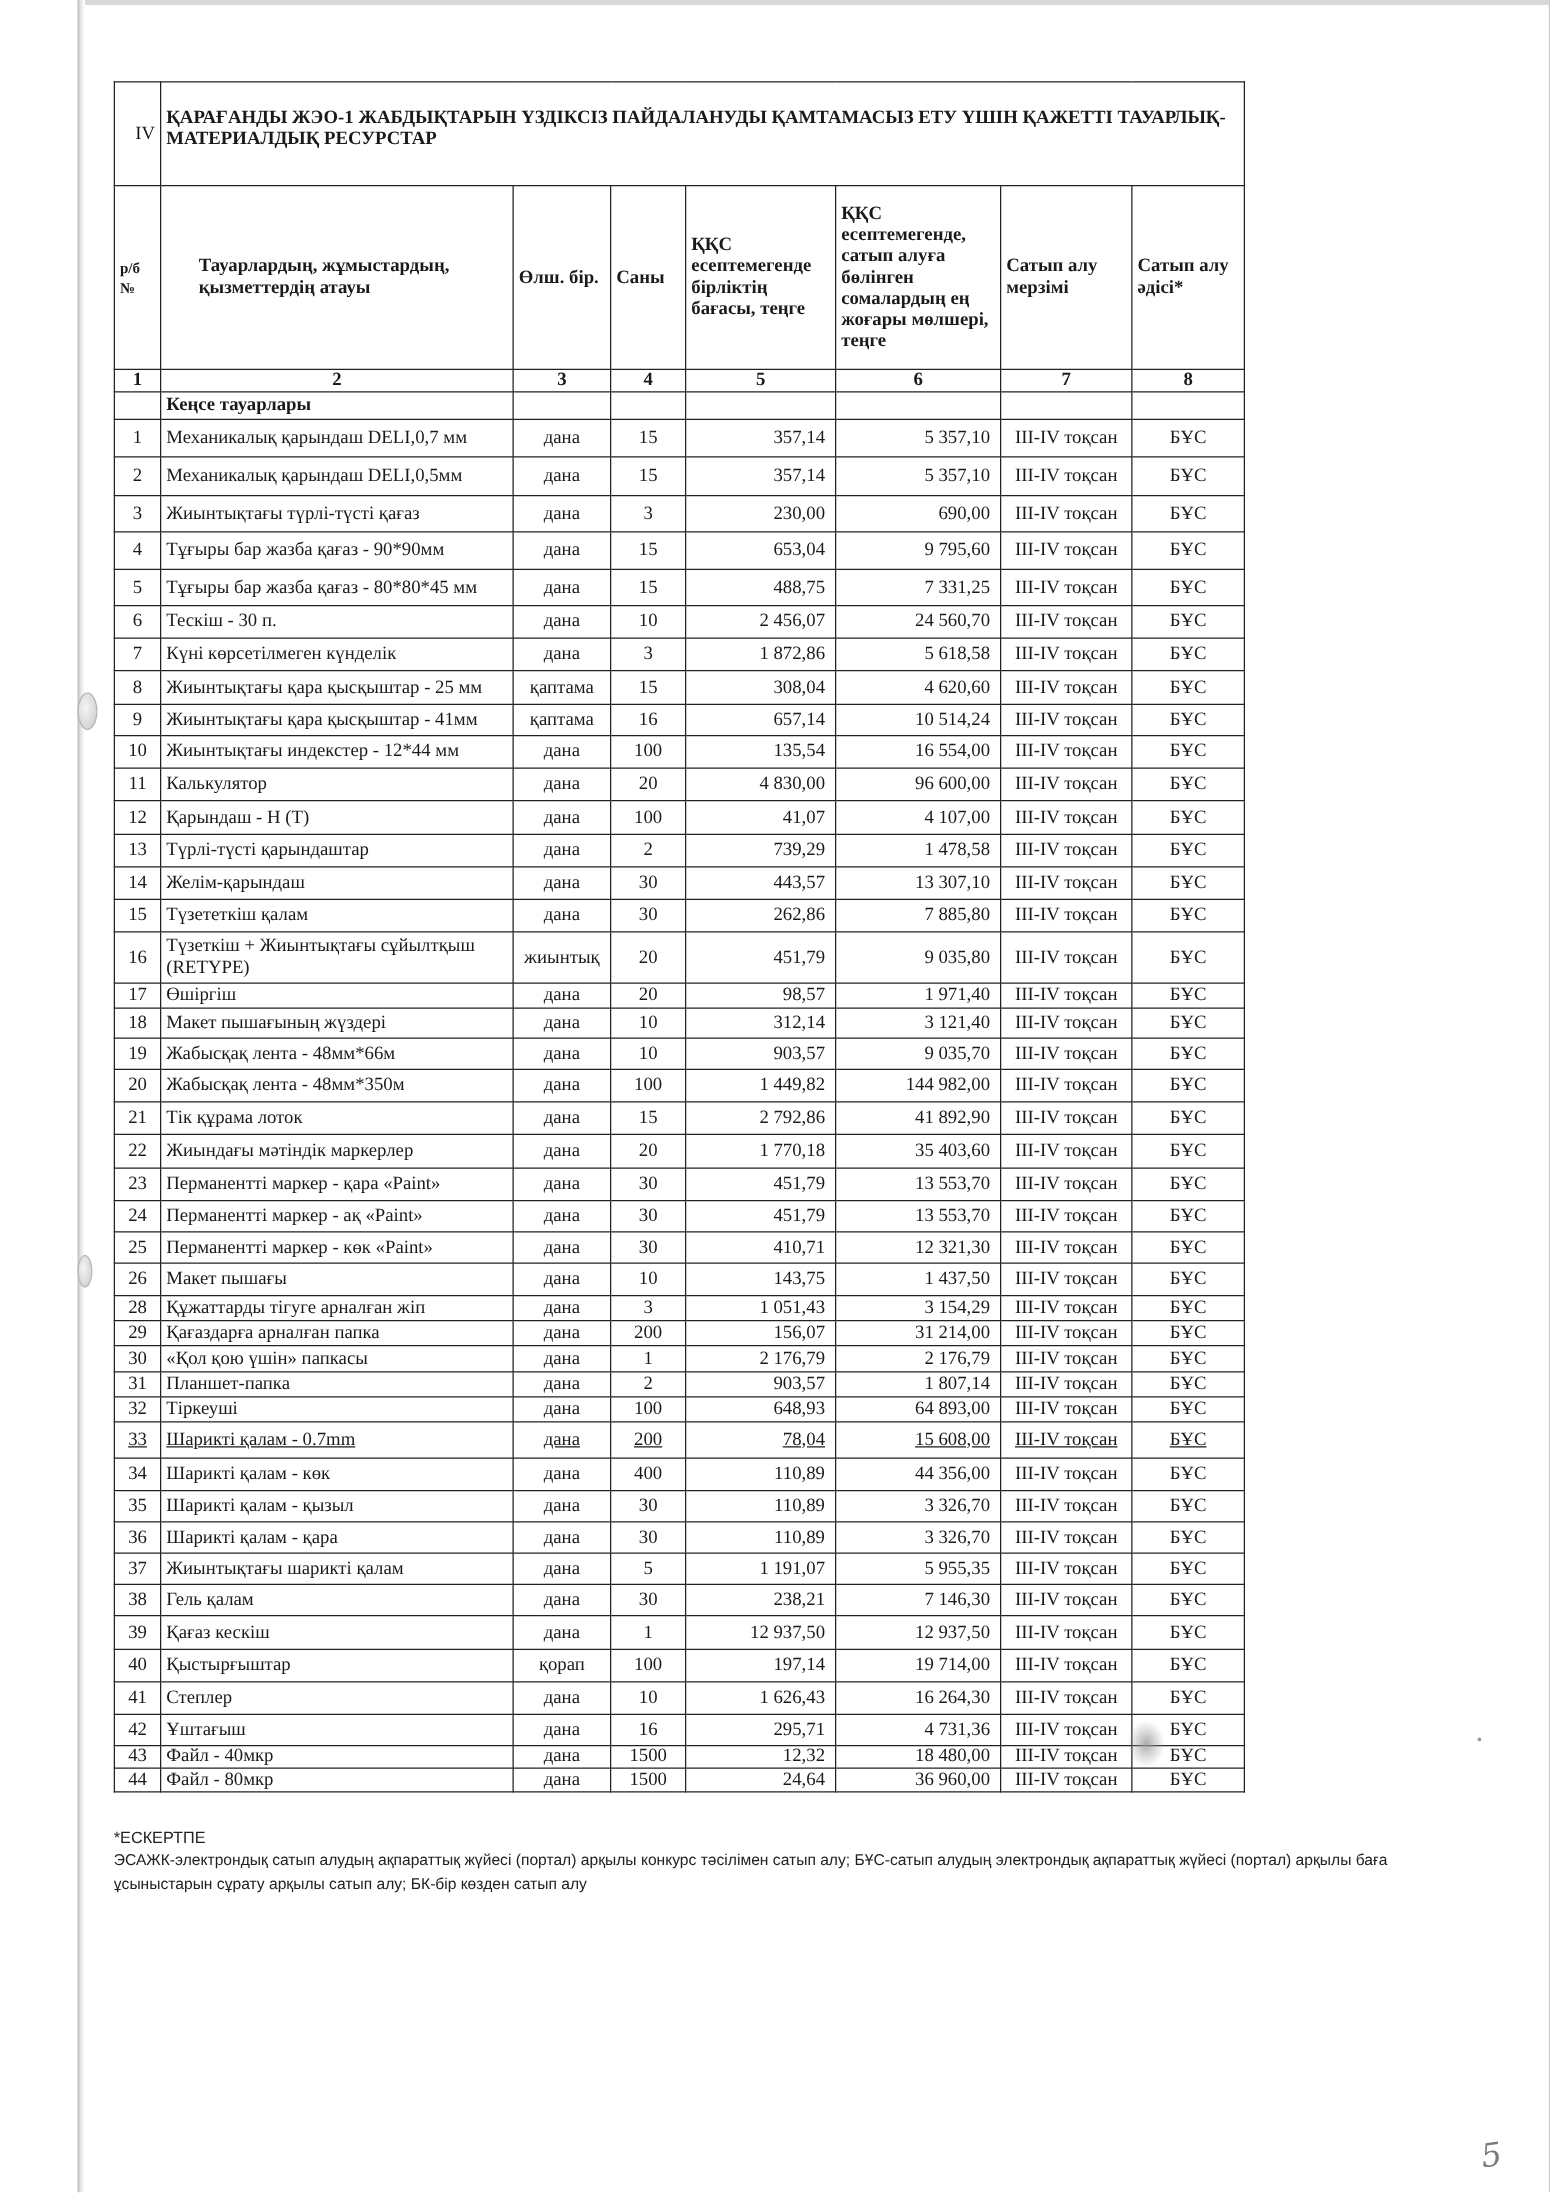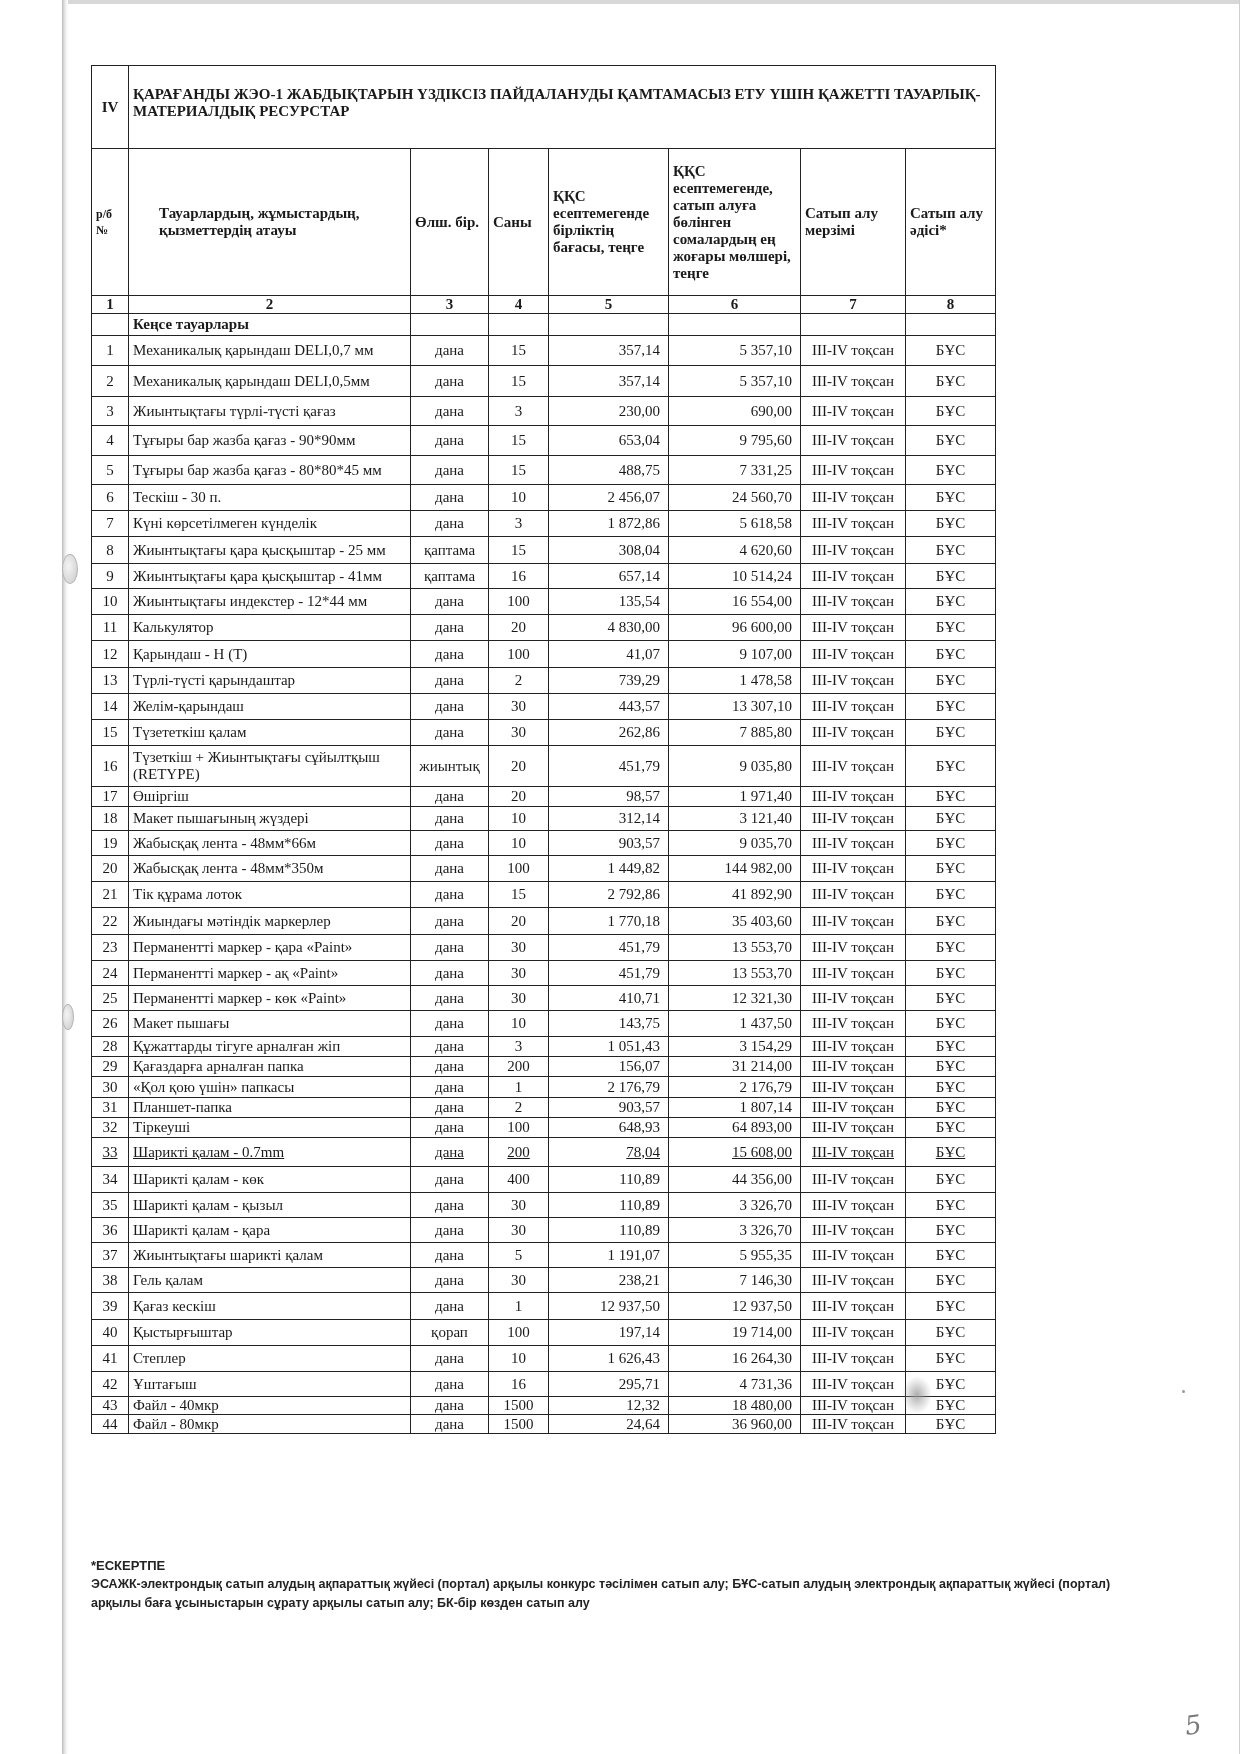--- a/index.html
+++ b/index.html
@@ -6,32 +6,32 @@
   body { width:1240px; height:1754px; background:#ffffff; position:relative; overflow:hidden;
          font-family:"Liberation Serif", serif; color:#1a1a1a; }
   .scan-edge { position:absolute; left:62px; top:0; width:6px; height:1754px;
                background:linear-gradient(to right,#bdbdbd,#e9e9e9,#ffffff); }
   .scan-top { position:absolute; left:62px; top:0; width:1178px; height:4px; background:#d8d8d8; }
   .punch { position:absolute; left:62px; width:14px; height:28px; border-radius:50%;
            background:radial-gradient(ellipse at 40% 40%,#f4f4f4,#c9c9c9); border:1px solid #b5b5b5; }
   .right-edge { position:absolute; right:0; top:0; width:1px; height:1754px; background:#cfcfcf; }
   table.doc { position:absolute; left:91px; top:65px; border-collapse:collapse; table-layout:fixed; width:904px; }
   table.doc td { border:1.3px solid #222; padding:0 4px; font-size:15px; line-height:17px; overflow:hidden; }
-  .title-cell-num { font-weight:bold; font-size:18px; text-align:center; }
+  .title-cell-num { font-weight:normal; font-size:18px; text-align:right; }
   .title-cell { font-weight:bold; font-size:17px; line-height:22px; vertical-align:top; padding-top:20px !important; }
   .hdr td { font-weight:bold; font-size:14.5px; text-align:left; line-height:20px; }
   .hdr .sm { font-size:12px; line-height:16px; }
   .numrow td { font-weight:bold; font-size:12px; text-align:center; height:16px; line-height:14px; }
   .sect td { font-weight:bold; font-size:15px; }
   .c { text-align:center; }
   .r { text-align:right; padding-right:8px !important; }
   .name { white-space:nowrap; }
   .name2 { line-height:17px; }
-  .note { position:absolute; left:91px; top:1556px; width:1060px; font-family:"Liberation Sans", sans-serif;
-          font-size:12.5px; line-height:19px; color:#222;font-weight:bold; }
+  .note { position:absolute; left:91px; top:1460px; width:1060px; font-family:"Liberation Sans", sans-serif;
+          font-size:12.5px; line-height:19px; color:#222; }
   .note .hd { font-size:13px; }
   .pagenum { position:absolute; left:1185px; top:1710px; font-family:"DejaVu Serif", serif; font-style:italic;
              font-size:26px; color:#7a7a7a; transform:rotate(-8deg); }
   .smudge { position:absolute; left:902px; top:1376px; width:30px; height:38px;
             background:radial-gradient(ellipse,#9a9a9a 0%,rgba(150,150,150,0.4) 40%,rgba(255,255,255,0) 70%); opacity:0.8; }
   .dot { position:absolute; left:1182px; top:1390px; width:3px; height:3px; background:#999; border-radius:50%; }
 </style>
 </head>
 <body>
 
@@ -198,21 +198,21 @@
         <td class="r">96 600,00</td>
         <td class="c">III-IV тоқсан</td>
         <td class="c">БҰС</td>
       </tr>
       <tr style="height: 27px;">
         <td class="c">12</td>
         <td class="name">Қарындаш - H (T)</td>
         <td class="c">дана</td>
         <td class="c">100</td>
         <td class="r">41,07</td>
-        <td class="r">9 107,00</td>
+        <td class="r">4 107,00</td>
         <td class="c">III-IV тоқсан</td>
         <td class="c">БҰС</td>
       </tr>
       <tr style="height: 26px;">
         <td class="c">13</td>
         <td class="name">Түрлі-түсті қарындаштар</td>
         <td class="c">дана</td>
         <td class="c">2</td>
         <td class="r">739,29</td>
         <td class="r">1 478,58</td>

